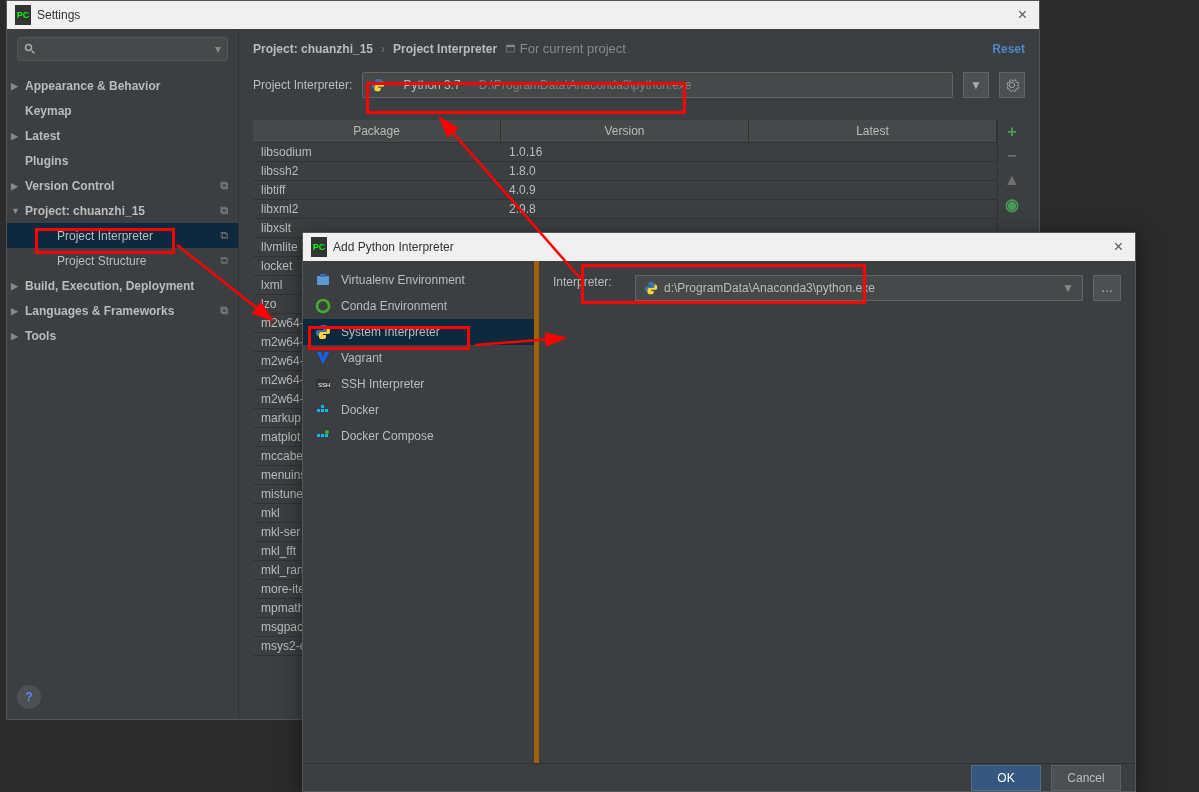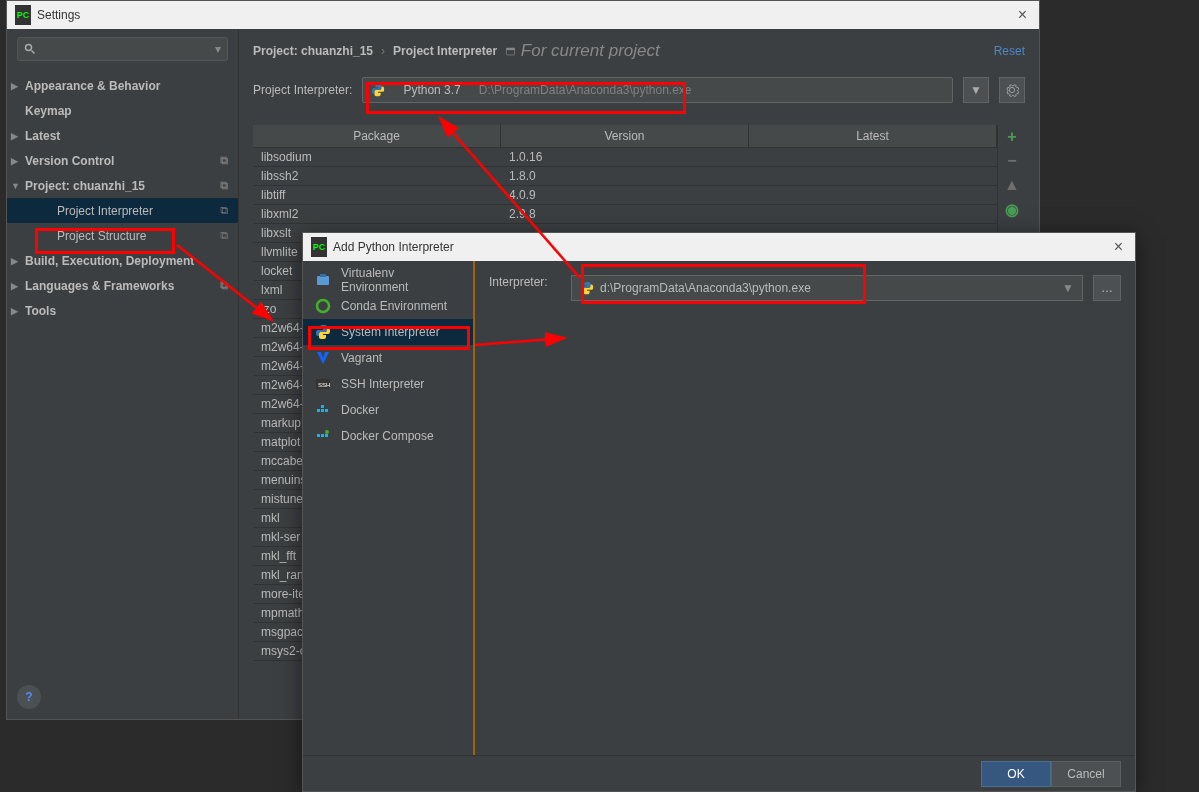--- a/index.html
+++ b/index.html
@@ -121,23 +121,23 @@
   padding: 0;
 }
 .breadcrumb {
   padding: 12px 14px 8px 14px;
   display: flex;
   align-items: center;
   gap: 8px;
 }
 .breadcrumb .crumb { color: #bbbbbb; font-weight: bold; }
 .breadcrumb .sep { color: #777; }
-.breadcrumb .hint { color: #888; font-size: 17px; font-style: italic; }
+.breadcrumb .hint { color: #888; font-size: 13px; }
 .breadcrumb .hint svg { width:11px; height:11px; vertical-align:-1px;}
-.reset-link { margin-left: auto; color: #4a88c7; font-weight: normal; cursor: pointer; }
+.reset-link { margin-left: auto; color: #4a88c7; font-weight: bold; cursor: pointer; }
 
 .interp-row {
   padding: 8px 14px;
   display: flex;
   align-items: center;
   gap: 10px;
 }
 .interp-label { color: #bbbbbb; }
 .interp-select {
   flex: 1;
@@ -229,23 +229,23 @@
   box-shadow: 0 4px 20px rgba(0,0,0,0.5);
   display: flex;
   flex-direction: column;
 }
 .dialog .titlebar { background: #f0f0f0; }
 .dialog-body {
   flex: 1;
   display: flex;
 }
 .dialog-sidebar {
-  width: 172px;
+  width: 236px;
   background: #3c3f41;
-  border-right: 2px solid #a16207;
+  border-right: 5px solid #a16207;
   padding-top: 6px;
 }
 .env-item {
   height: 26px;
   display: flex;
   align-items: center;
   padding: 0 12px;
   gap: 10px;
   color: #bbbbbb;
   cursor: pointer;
@@ -273,26 +273,27 @@
 .browse-btn {
   width: 28px; height: 26px;
   background: #4c5052;
   border: 1px solid #646464;
   display: flex; align-items: center; justify-content: center;
   color: #bbbbbb;
   cursor: pointer;
 }
 
 .dialog-footer {
-  height: 36px;
+  height: 28px;
   border-top: 1px solid #323232;
   display: flex;
   justify-content: flex-end;
   align-items: center;
   padding: 0 14px;
+  gap: 10px;
 }
 .btn {
   min-width: 70px;
   height: 26px;
   background: #4c5052;
   border: 1px solid #5e6060;
   color: #bbbbbb;
   display: flex; align-items: center; justify-content: center;
   cursor: pointer;
   padding: 0 14px;
@@ -337,20 +338,23 @@
           <div class="tree-item bold">
             <span class="tree-arrow">▶</span>
             <span>Appearance &amp; Behavior</span>
           </div>
           <div class="tree-item bold">
             <span>Keymap</span>
           </div>
           <div class="tree-item bold">
             <span class="tree-arrow">▶</span>
             <span>Latest</span>
+          </div>
+          <div class="tree-item bold">
+            <span>Plugins</span>
           </div>
           <div class="tree-item bold">
             <span class="tree-arrow">▶</span>
             <span>Version Control</span>
             <span class="copy-icon">⧉</span>
           </div>
           <div class="tree-item bold">
             <span class="tree-arrow">▼</span>
             <span>Project: chuanzhi_15</span>
             <span class="copy-icon">⧉</span>

